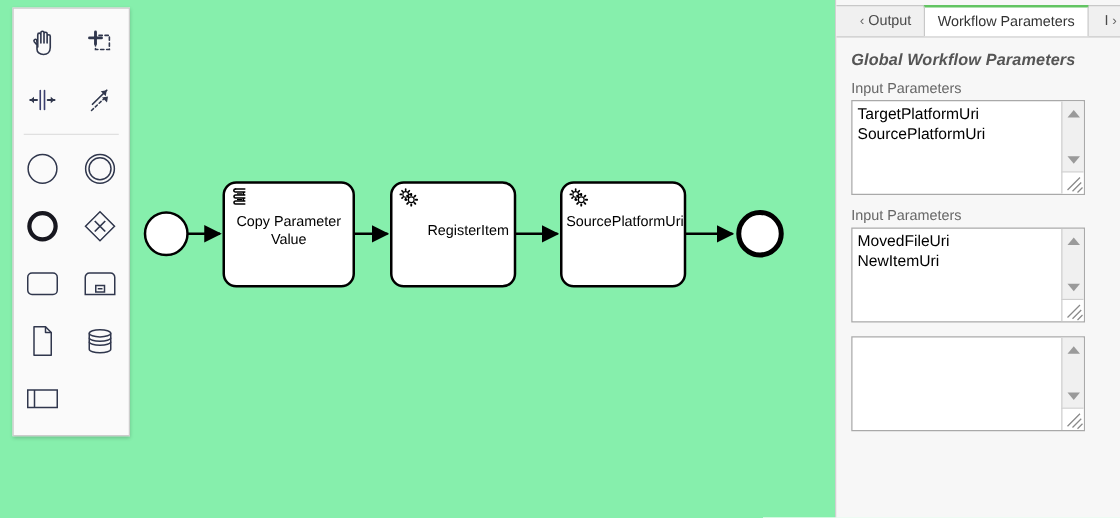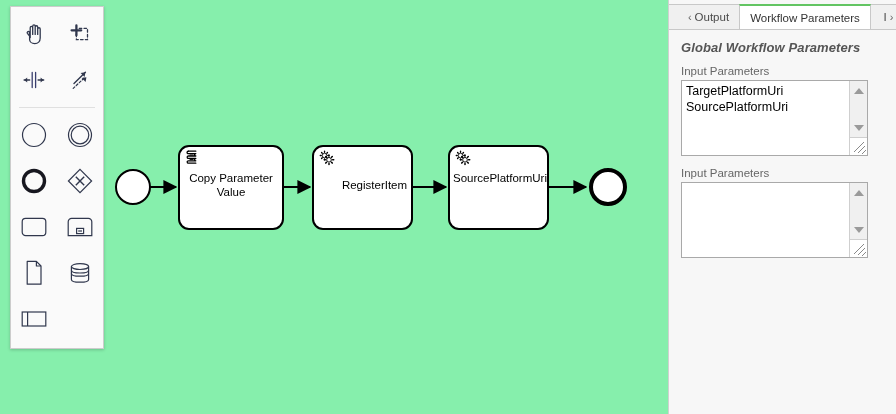--- a/index.html
+++ b/index.html
@@ -447,20 +447,39 @@
             </div>
         </div>
         <div class="lb-grip">
           <svg width="17" height="17" viewBox="0 0 17 17" stroke="#8a8a8a" stroke-width="1">
             <path d="M4,14 L14,4 M8,15 L15,8 M12,16 L16,12"></path>
           </svg>
         </div>
       </div>
 
       <div class="field-label">Input Parameters</div>
+      <div class="listbox">
+        <div class="listbox-items">
+          <div class="list-item">MovedFileUri</div>
+          <div class="list-item">NewItemUri</div>
+        </div>
+        <div class="lb-scroll">
+          <div class="lb-arrow up">
+              <div class="tri up"></div>
+            </div>
+          <div class="lb-arrow down">
+              <div class="tri down"></div>
+            </div>
+        </div>
+        <div class="lb-grip">
+          <svg width="17" height="17" viewBox="0 0 17 17" stroke="#8a8a8a" stroke-width="1">
+            <path d="M4,14 L14,4 M8,15 L15,8 M12,16 L16,12"></path>
+          </svg>
+        </div>
+      </div>
 
       <div class="listbox">
         <div class="listbox-items"></div>
         <div class="lb-scroll">
           <div class="lb-arrow up">
               <div class="tri up"></div>
             </div>
           <div class="lb-arrow down">
               <div class="tri down"></div>
             </div>

